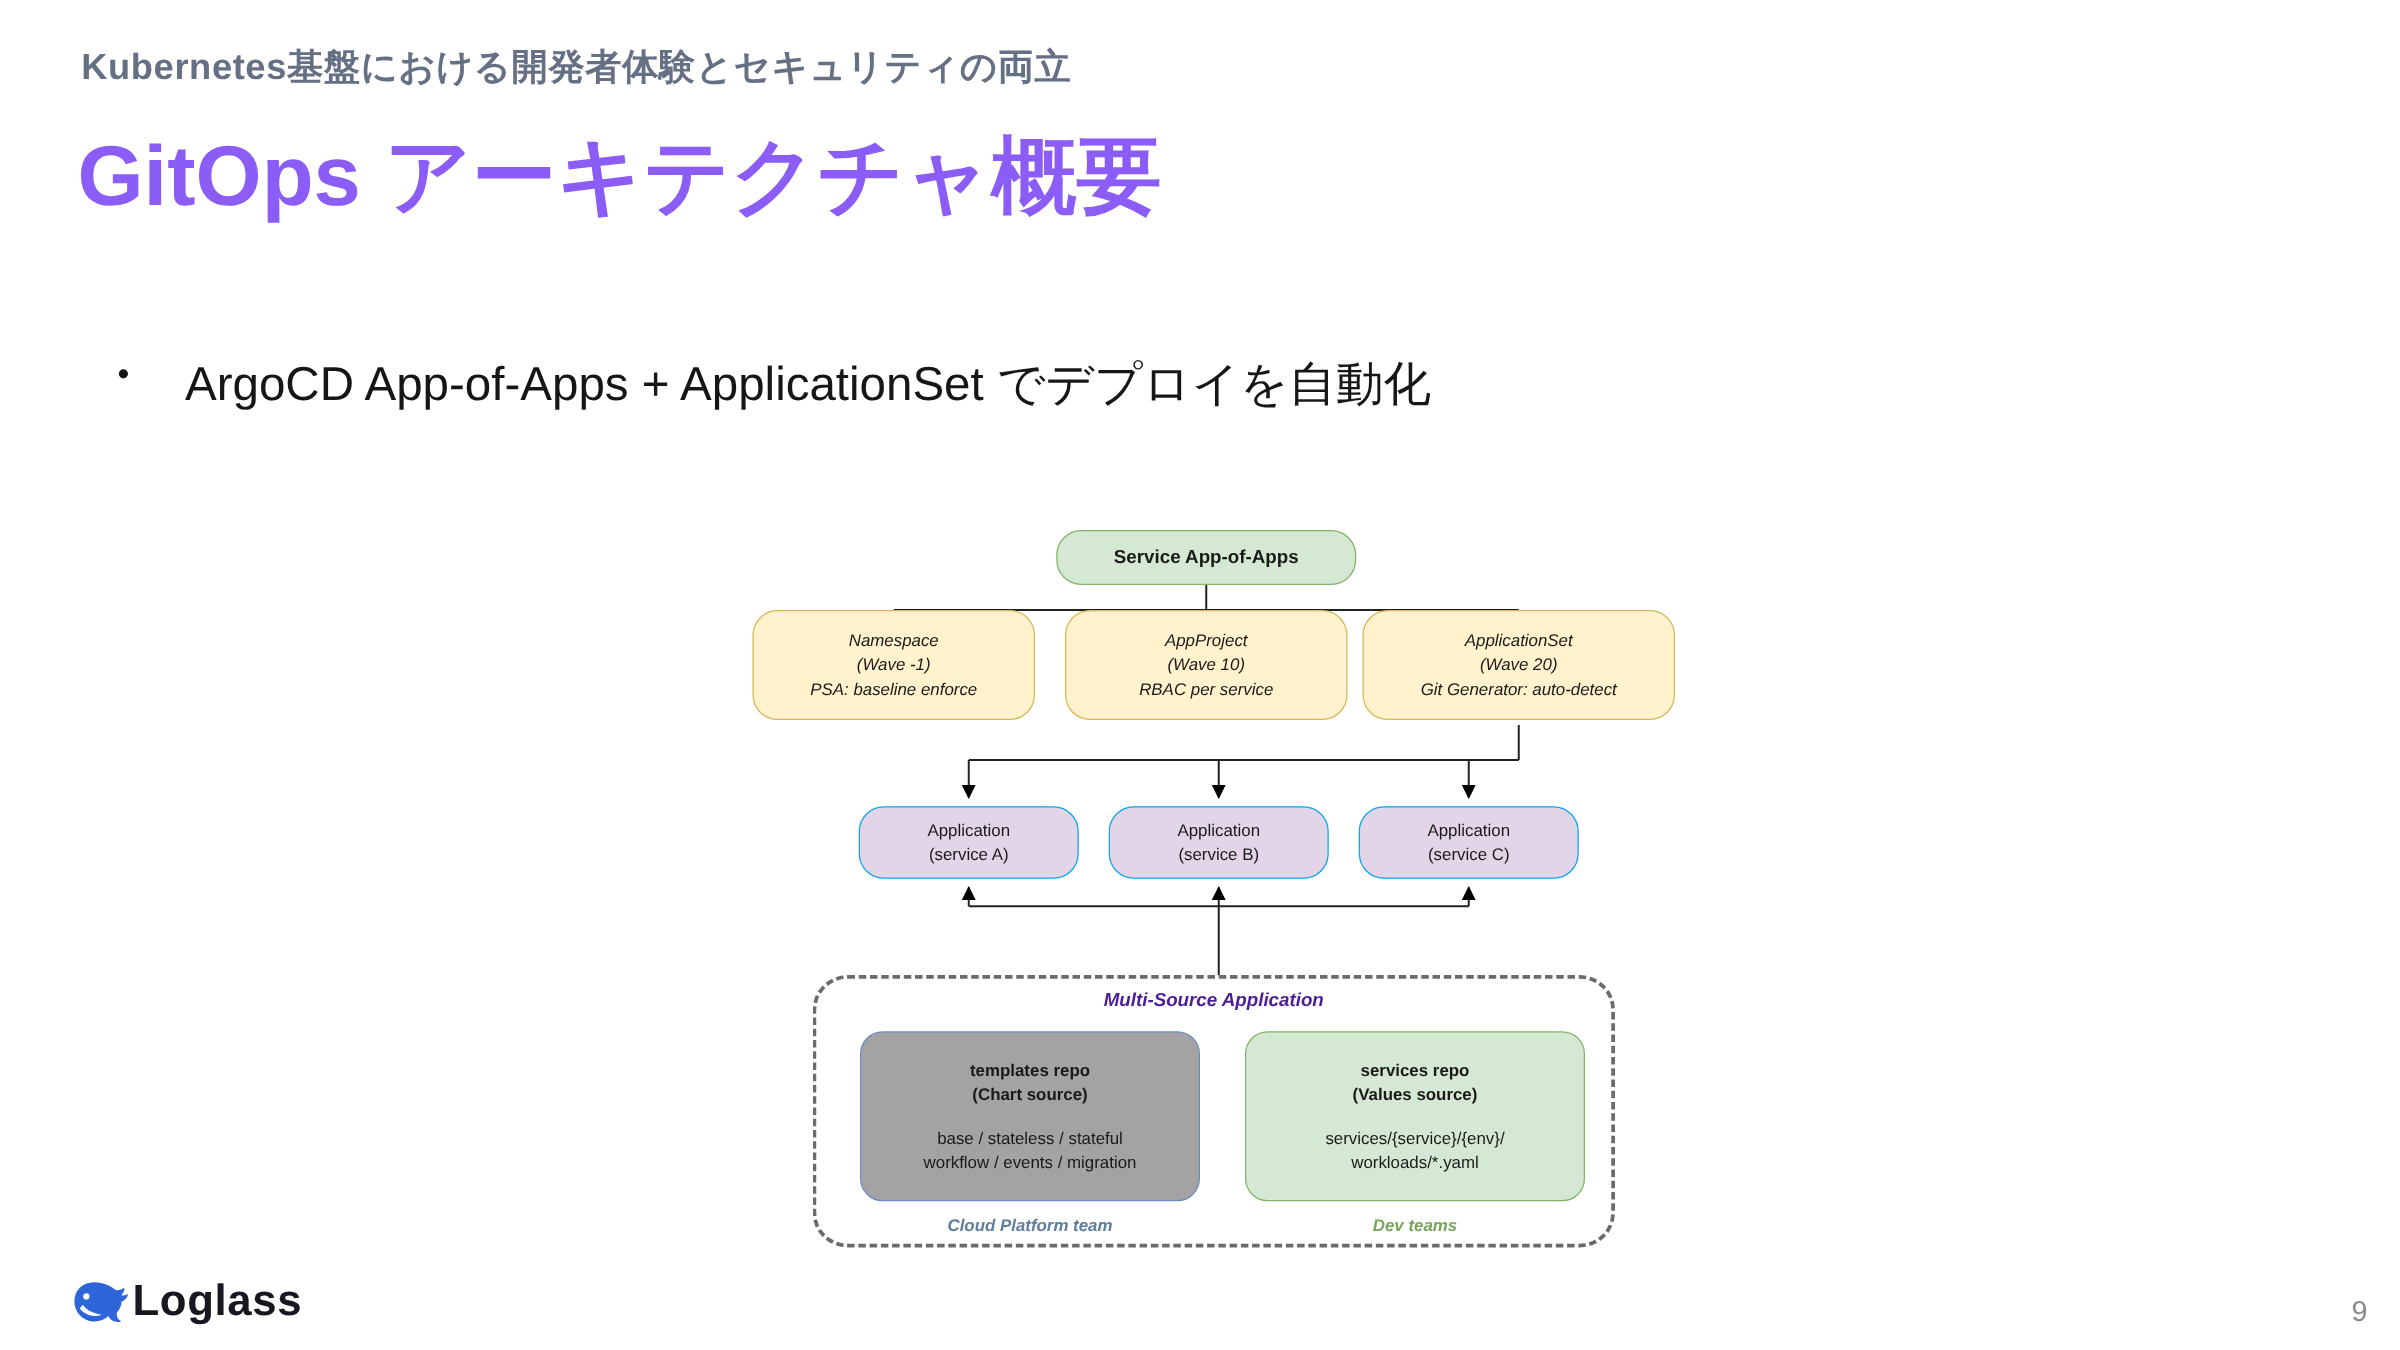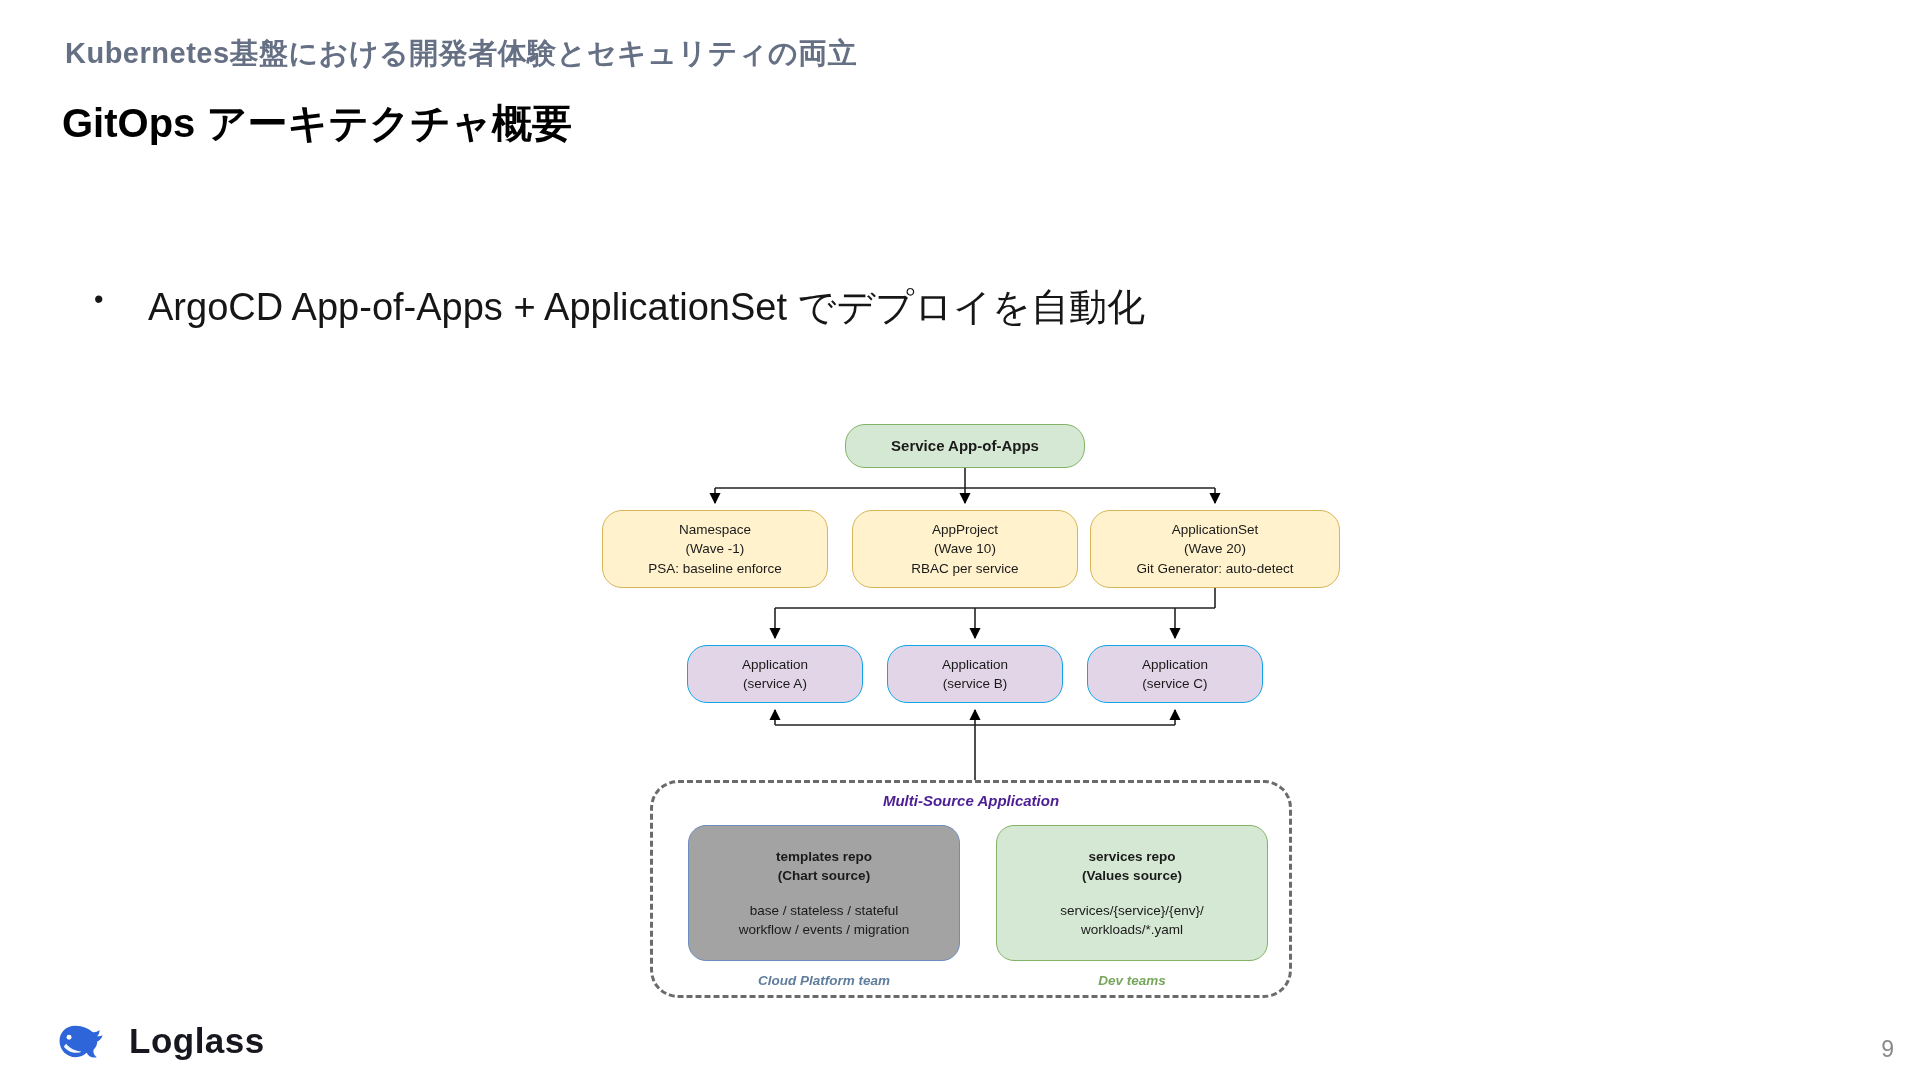--- a/index.html
+++ b/index.html
@@ -10,21 +10,21 @@
     color:#141414;
   }
 
   
   .eyebrow {
     position:absolute; left:65px; top:34px;
     font-size:29px; font-weight:bold; color:#667085; letter-spacing:.5px;
   }
   .title {
     position:absolute; left:62px; top:96px;
-    font-size:40px; font-weight:bold; color:#000000;
+    font-size:68px; font-weight:bold; color:#8b5cf6;
   }
 
   
   .bullets {
     position:absolute; left:92px; top:282px; margin:0; padding:0;
     list-style:none; font-size:38px; color:#161616;
   }
   .bullets li { position:relative; padding-left:56px; margin-bottom:33px; }
   .bullets li::before {
     content:"•"; position:absolute; left:2px; top:2px; font-size:27px; color:#161616;
@@ -37,21 +37,21 @@
     align-items:center; justify-content:center; text-align:center;
     font-size:13.5px; line-height:1.42; color:#1a1a1a;
   }
   .green  { background:#d5e8d4; border:1px solid #82b366; }
   .yellow { background:#fff2cc; border:1px solid #d6b656; }
   .purple { background:#e1d5e7; border:1px solid #0ea5e9; }
   .blue   { background:#a3a3a3; border:1px solid #6c8ebf; }
 
   #root-box { left:845px; top:424px; width:240px; height:44px; font-weight:bold; font-size:15px; }
 
-  .wave-box { top:510px; height:78px; }
+  .wave-box { top:488px; height:88px;font-style:italic; }
   #wave-0 { left:602px;  width:226px; }
   #wave-1 { left:852px;  width:226px; }
   #wave-2 { left:1090px; width:250px; }
 
   .app-box { top:645px; height:58px; width:176px; }
   #app-0 { left:687px; }
   #app-1 { left:887px; }
   #app-2 { left:1087px; }
 
   
@@ -76,21 +76,21 @@
     position:absolute; bottom:7px; transform:translateX(-50%);
     font-size:13.5px; font-weight:bold; font-style:italic; white-space:nowrap;
   }
   #team-0 { left:171px; color:#5f7d9c; }
   #team-1 { left:479px; color:#77a65c; }
 
   
   .connectors { position:absolute; left:0; top:0; z-index:1; }
 
   
-  .logo { position:absolute; left:56px; top:1020px; display:flex; align-items:center; gap:23px; }
+  .logo { position:absolute; left:56px; top:1020px; display:flex; align-items:center; gap:0; }
   .wordmark { font-size:35px; font-weight:bold; color:#17181f; letter-spacing:.5px; }
   .page-number { position:absolute; right:26px; top:1036px; font-size:23px; color:#8a8a8a; }
 </style>
 </head>
 <body>
 
 <div class="eyebrow">Kubernetes基盤における開発者体験とセキュリティの両立</div>
 <div class="title">GitOps アーキテクチャ概要</div>
 
 <ul class="bullets">

